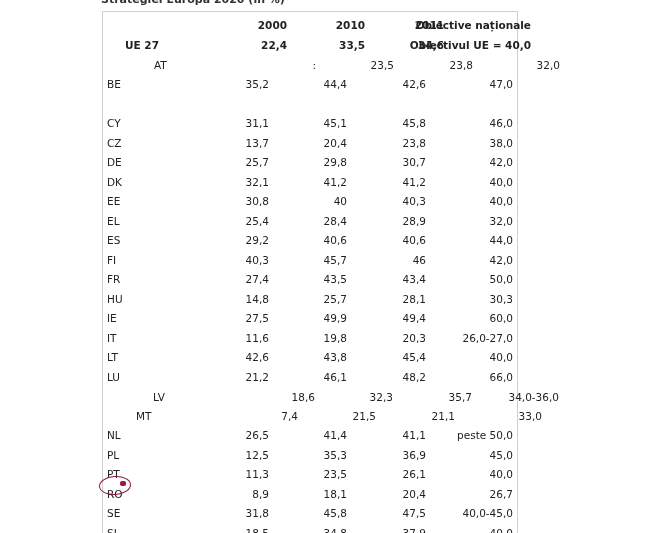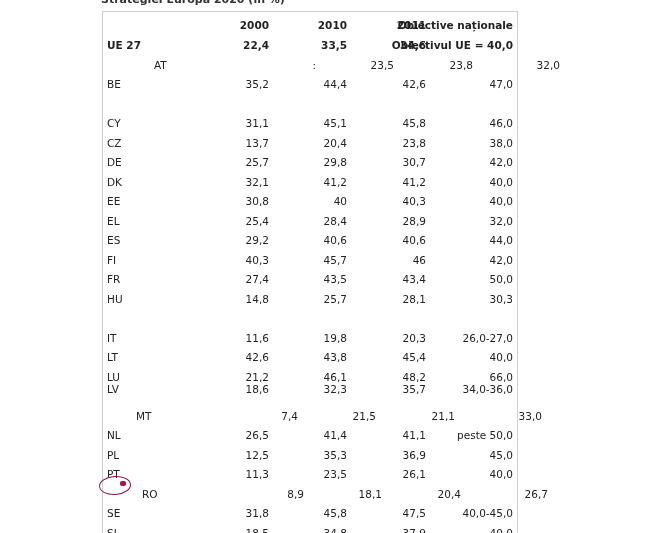--- a/index.html
+++ b/index.html
@@ -3,21 +3,21 @@
   <meta charset="utf-8">
   <style>
     html, body { margin: 0; padding: 0; background: #ffffff; }
     body { width: 654px; height: 533px; position: relative; overflow: hidden;
            font-family: "DejaVu Sans", sans-serif; color: #222; }
     .title { position: absolute; left: 101px; top: -7px; font-size: 11px; font-weight: bold; color: #333;
              white-space: nowrap; }
     .tbl { position: absolute; left: 102px; top: 11px; width: 414px; height: 540px;
            border-left: 1px solid #cfcfcf; border-right: 1px solid #cfcfcf; border-top: 1px solid #cfcfcf; }
     .row { position: absolute; left: 0; width: 414px; height: 19px; font-size: 10.5px; line-height: 19px; }
-    .row.bold { font-weight: bold; }
+    .row.bold { font-weight: bold; margin-left: 18px; }
     .c { position: absolute; top: 0; white-space: nowrap; }
     .c0 { left: 4px; }
     .c1 { right: 248px; text-align: right; }
     .c2 { right: 170px; text-align: center; }
     .c3 { right: 91px; text-align: right; }
     .c4 { right: 4px; text-align: left; }
     .circle { position: absolute; left: 99px; top: 476px; width: 30px; height: 17px;
               border: 1px solid #8b1a3a; border-radius: 50%; transform: rotate(-4deg); }
     .dot { position: absolute; left: 120px; top: 481px; width: 6px; height: 5px; background: #a0154a; border-radius: 2px; }
   </style>
@@ -118,20 +118,27 @@
       <span class="c c3">43,4</span>
       <span class="c c4">50,0</span>
     </div>
     <div class="row" style="top: 277.5px;">
       <span class="c c0">HU</span>
       <span class="c c1">14,8</span>
       <span class="c c2">25,7</span>
       <span class="c c3">28,1</span>
       <span class="c c4">30,3</span>
     </div>
+    <div class="row" style="top: 297px;">
+      <span class="c c0">IE</span>
+      <span class="c c1">27,5</span>
+      <span class="c c2">49,9</span>
+      <span class="c c3">49,4</span>
+      <span class="c c4">60,0</span>
+    </div>
     <div class="row" style="top: 316.5px;">
       <span class="c c0">IT</span>
       <span class="c c1">11,6</span>
       <span class="c c2">19,8</span>
       <span class="c c3">20,3</span>
       <span class="c c4">26,0-27,0</span>
     </div>
     <div class="row" style="top: 336px;">
       <span class="c c0">LT</span>
       <span class="c c1">42,6</span>
@@ -139,21 +146,21 @@
       <span class="c c3">45,4</span>
       <span class="c c4">40,0</span>
     </div>
     <div class="row" style="top: 355.5px;">
       <span class="c c0">LU</span>
       <span class="c c1">21,2</span>
       <span class="c c2">46,1</span>
       <span class="c c3">48,2</span>
       <span class="c c4">66,0</span>
     </div>
-    <div class="row" style="top: 368px;">
+    <div class="row" style="top: 376px; margin-left: 46px;">
       <span class="c c0">LV</span>
       <span class="c c1">18,6</span>
       <span class="c c2">32,3</span>
       <span class="c c3">35,7</span>
       <span class="c c4">34,0-36,0</span>
     </div>
     <div class="row" style="top: 394.5px; margin-left: 29px;">
       <span class="c c0">MT</span>
       <span class="c c1">7,4</span>
       <span class="c c2">21,5</span>
@@ -174,21 +181,21 @@
       <span class="c c3">36,9</span>
       <span class="c c4">45,0</span>
     </div>
     <div class="row" style="top: 453px;">
       <span class="c c0">PT</span>
       <span class="c c1">11,3</span>
       <span class="c c2">23,5</span>
       <span class="c c3">26,1</span>
       <span class="c c4">40,0</span>
     </div>
-    <div class="row" style="top: 472.5px; margin-left: 35px;">
+    <div class="row" style="top: 472.5px;">
       <span class="c c0">RO</span>
       <span class="c c1">8,9</span>
       <span class="c c2">18,1</span>
       <span class="c c3">20,4</span>
       <span class="c c4">26,7</span>
     </div>
     <div class="row" style="top: 492px;">
       <span class="c c0">SE</span>
       <span class="c c1">31,8</span>
       <span class="c c2">45,8</span>

